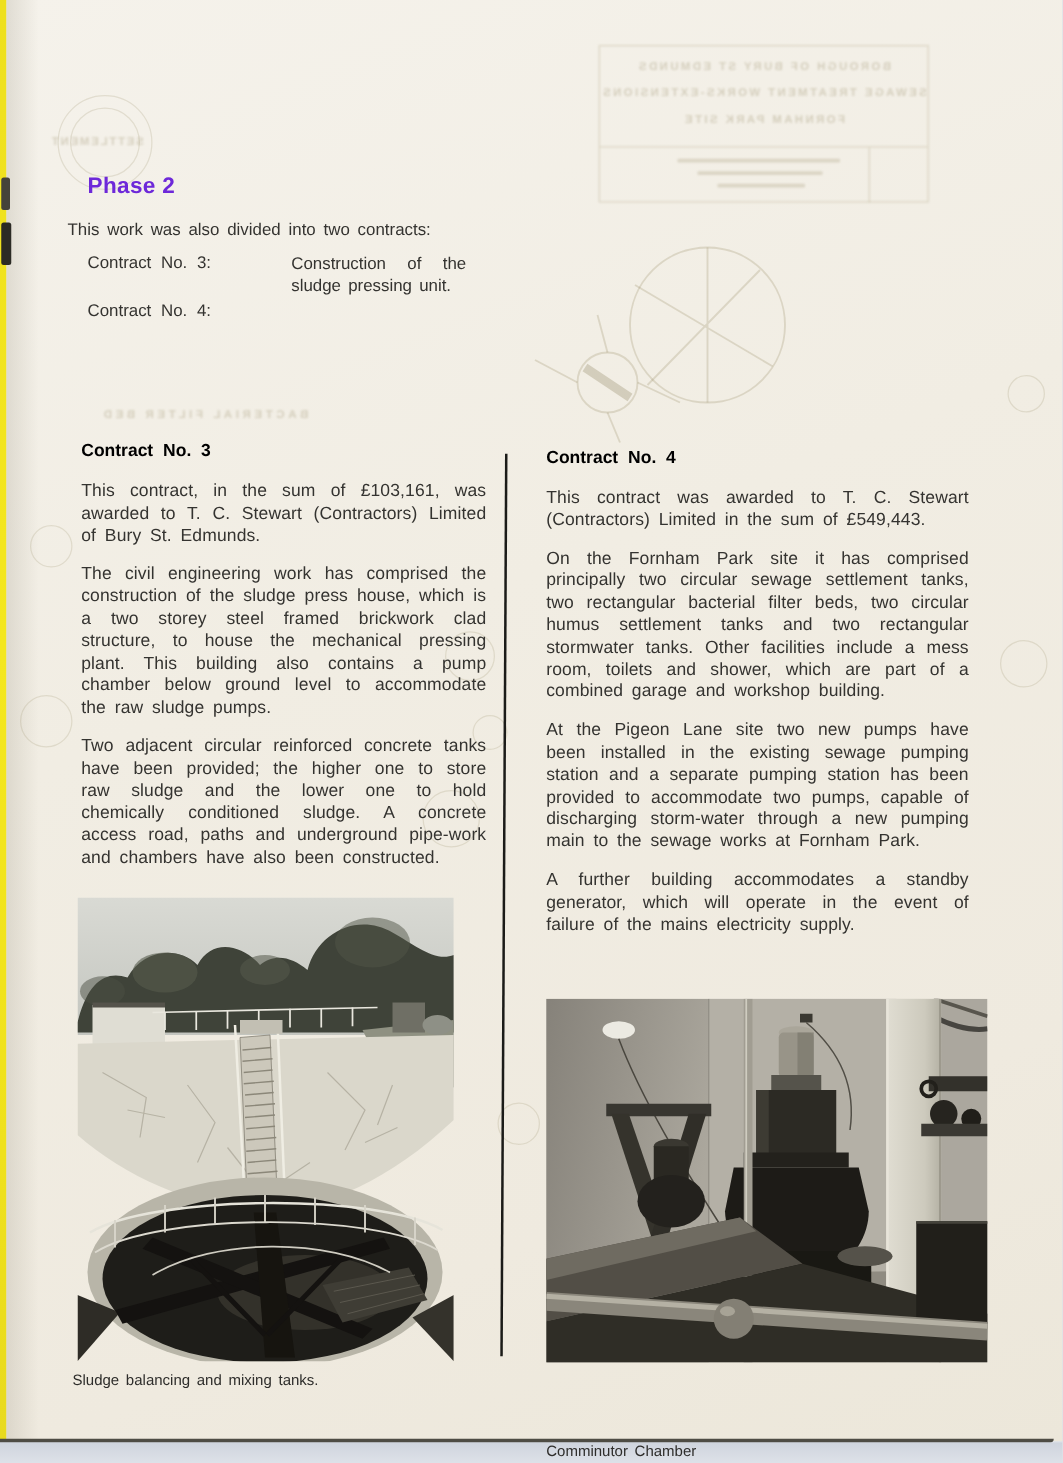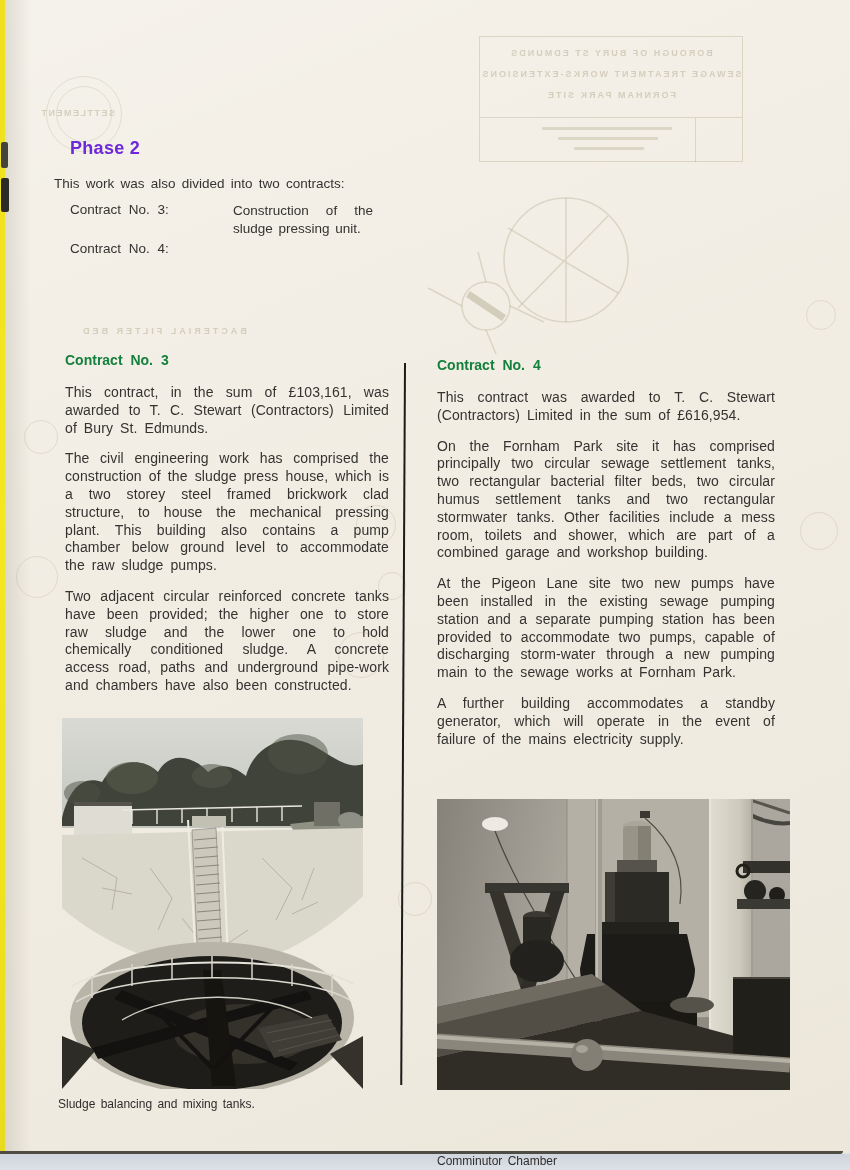--- a/index.html
+++ b/index.html
@@ -59,21 +59,21 @@
   .ink { color:#343330; }
   h1.phase {
     left:70px; top:138px; font-size:18px; letter-spacing:0.3px; color:#6d28d9;
   }
   .intro { left:54px; top:176px; width:360px; font-size:13.5px; word-spacing:2.5px; }
   .contract-list { left:70px; top:202px; width:310px; font-size:13.5px; }
   .contract-row { display:grid; grid-template-columns:127px 176px; margin-bottom:3px; }
   .contract-row .lbl { word-spacing:4px; }
   .contract-row .dsc { text-align:justify; word-spacing:2px; line-height:18px;margin-left:36px; }
 
-  .col-head { font-size:14px; font-weight:bold; color:#15803d; word-spacing:4px; margin-bottom:16px; }
+  .col-head { font-size:14px; font-weight:bold; color:#000000; word-spacing:4px; margin-bottom:16px; }
   .body-par {
     font-size:14px; line-height:17.8px; text-align:justify;
     word-spacing:3px; letter-spacing:0.1px; margin-bottom:13px;
   }
   .left-col  { left:65px;  top:352px; width:324px; }
   .right-col { left:437px; top:357px; width:338px; }
 
   .col-divider {
     left:404px; top:363px; width:2px; height:722px;
     background:#1b1b18; transform:rotate(0.3deg); transform-origin:top center;
@@ -152,21 +152,21 @@
 
 <div class="abs left-col ink">
   <div class="col-head">Contract No. 3</div>
   <p class="body-par">This contract, in the sum of £103,161, was awarded to T. C. Stewart (Contractors) Limited of Bury St. Edmunds.</p>
   <p class="body-par">The civil engineering work has comprised the construction of the sludge press house, which is a two storey steel framed brickwork clad structure, to house the mechanical pressing plant. This building also contains a pump chamber below ground level to accommodate the raw sludge pumps.</p>
   <p class="body-par">Two adjacent circular reinforced concrete tanks have been provided; the higher one to store raw sludge and the lower one to hold chemically conditioned sludge. A concrete access road, paths and underground pipe-work and chambers have also been constructed.</p>
 </div>
 
 <div class="abs right-col ink">
   <div class="col-head">Contract No. 4</div>
-  <p class="body-par">This contract was awarded to T. C. Stewart (Contractors) Limited in the sum of £616,954.</p>
+  <p class="body-par">This contract was awarded to T. C. Stewart (Contractors) Limited in the sum of £549,443.</p>
   <p class="body-par">On the Fornham Park site it has comprised principally two circular sewage settlement tanks, two rectangular bacterial filter beds, two circular humus settlement tanks and two rectangular stormwater tanks. Other facilities include a mess room, toilets and shower, which are part of a combined garage and workshop building.</p>
   <p class="body-par">At the Pigeon Lane site two new pumps have been installed in the existing sewage pumping station and a separate pumping station has been provided to accommodate two pumps, capable of discharging storm-water through a new pumping main to the sewage works at Fornham Park.</p>
   <p class="body-par">A further building accommodates a standby generator, which will operate in the event of failure of the mains electricity supply.</p>
 </div>
 
 <svg class="abs photo photo-left" width="301" height="371" viewBox="0 0 301 371">
   <defs>
     <linearGradient id="skyG" x1="0" y1="0" x2="0" y2="1">
       <stop offset="0" stop-color="#d9dad4"></stop>
         <stop offset="1" stop-color="#c3c5bf"></stop>

